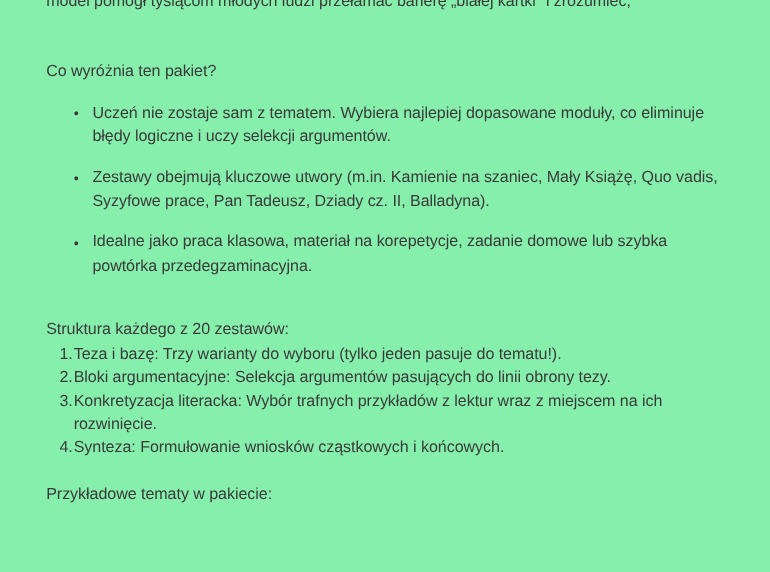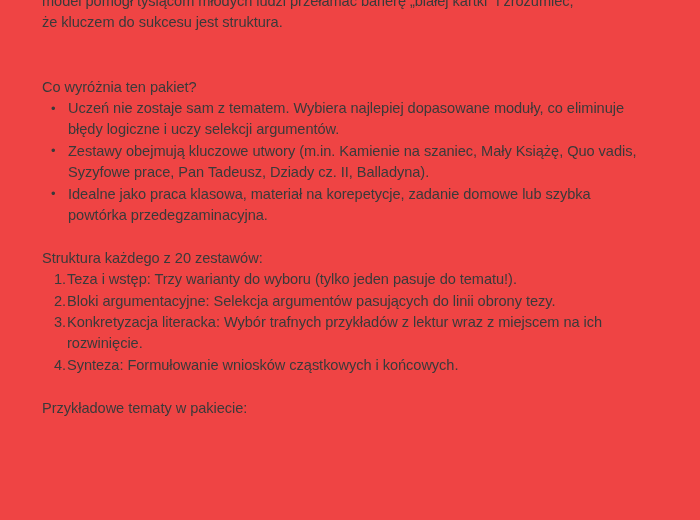--- a/index.html
+++ b/index.html
@@ -13,21 +13,21 @@
     overflow: hidden;
     font-family: "Liberation Sans", "DejaVu Sans", sans-serif;
     color: #3a3a3a;
     -webkit-font-smoothing: antialiased;
   }
   .page {
     position: relative;
     width: 700px;
     height: 520px;
     overflow: hidden;
-    background: #ef4444;
+    background: #86efac;
   }
   
   .doc {
     position: absolute;
     left: 0;
     top: -9px;
     width: 700px;
     padding: 0 28px 0 42px;
     box-sizing: border-box;
     font-size: 14.6px;
@@ -43,21 +43,21 @@
   .spacer {
     height: 21.4px;
   }
   ul.bullets {
     margin: 0;
     padding: 0;
     list-style: none;
   }
   ul.bullets > li {
     position: relative;
-    margin: 0;
+    margin: 16px;
     padding-left: 26px;
     white-space: pre-wrap;
   }
   ul.bullets > li::before {
     content: "\2022";
     position: absolute;
     left: 9px;
     top: -0.5px;
     font-size: 13px;
     line-height: 21.4px;
@@ -87,21 +87,20 @@
   }
 </style>
 </head>
 <body>
 
 <div class="page">
   <div class="doc">
 
     <p class="para">model pomógł tysiącom młodych ludzi przełamać barierę „białej kartki" i zrozumieć,</p>
 
-    <p class="para">że kluczem do sukcesu jest struktura.</p>
 
     <div class="spacer"></div>
 
 
     <div class="spacer"></div>
 
     <p class="para">Co wyróżnia ten pakiet?</p>
 
     <ul class="bullets">
       <li>Uczeń nie zostaje sam z tematem. Wybiera najlepiej dopasowane moduły, co eliminuje
@@ -110,21 +109,21 @@
 Syzyfowe prace, Pan Tadeusz, Dziady cz. II, Balladyna).</li>
       <li>Idealne jako praca klasowa, materiał na korepetycje, zadanie domowe lub szybka
 powtórka przedegzaminacyjna.</li>
     </ul>
 
     <div class="spacer"></div>
 
     <p class="para">Struktura każdego z 20 zestawów:</p>
 
     <ol class="numbers">
-      <li>Teza i wstęp: Trzy warianty do wyboru (tylko jeden pasuje do tematu!).</li>
+      <li>Teza i bazę: Trzy warianty do wyboru (tylko jeden pasuje do tematu!).</li>
       <li>Bloki argumentacyjne: Selekcja argumentów pasujących do linii obrony tezy.</li>
       <li>Konkretyzacja literacka: Wybór trafnych przykładów z lektur wraz z miejscem na ich
 rozwinięcie.</li>
       <li>Synteza: Formułowanie wniosków cząstkowych i końcowych.</li>
     </ol>
 
     <div class="spacer"></div>
 
     <p class="para">Przykładowe tematy w pakiecie:</p>
 

